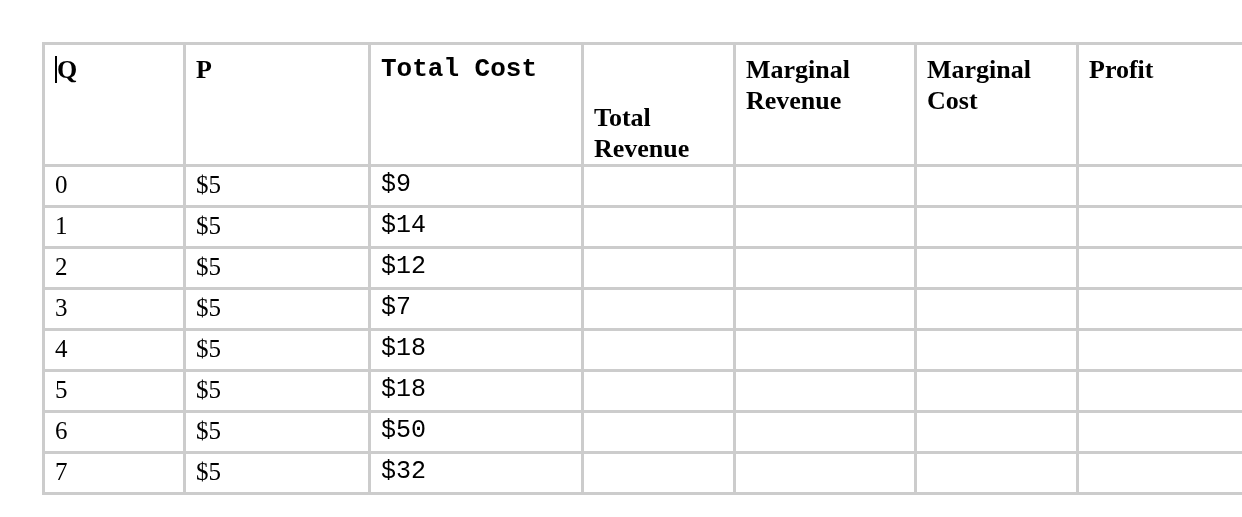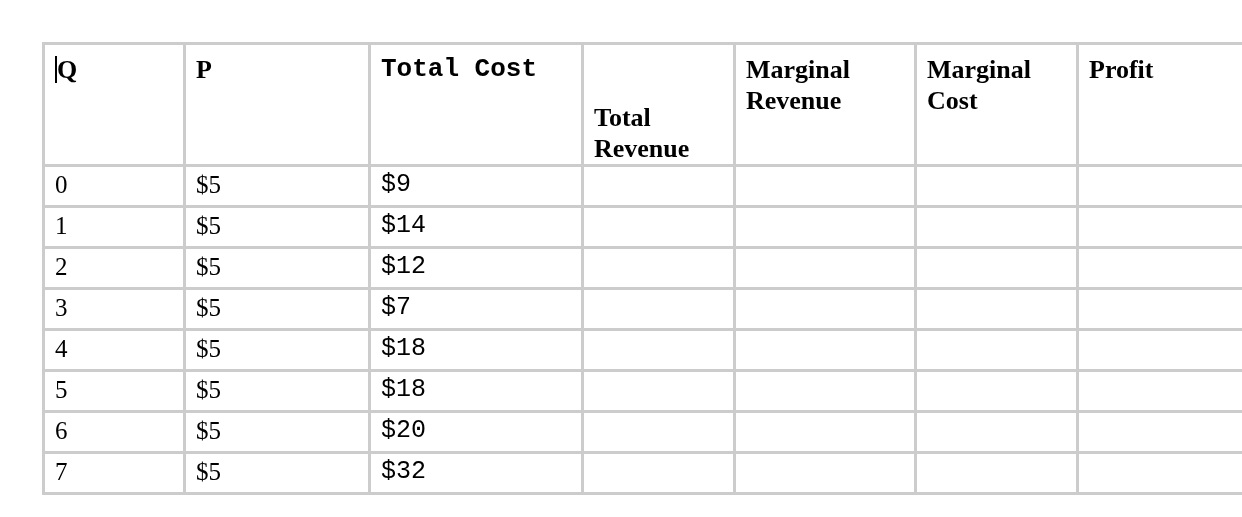--- a/index.html
+++ b/index.html
@@ -172,21 +172,21 @@
           <td class="col-p">$5</td>
           <td class="col-tc">$18</td>
           <td class="col-tr cell-empty"></td>
           <td class="col-mr cell-empty"></td>
           <td class="col-mc cell-empty"></td>
           <td class="col-pr cell-empty"></td>
         </tr>
         <tr>
           <td class="col-q">6</td>
           <td class="col-p">$5</td>
-          <td class="col-tc">$20</td>
+          <td class="col-tc">$50</td>
           <td class="col-tr cell-empty"></td>
           <td class="col-mr cell-empty"></td>
           <td class="col-mc cell-empty"></td>
           <td class="col-pr cell-empty"></td>
         </tr>
         <tr>
           <td class="col-q">7</td>
           <td class="col-p">$5</td>
           <td class="col-tc">$32</td>
           <td class="col-tr cell-empty"></td>

